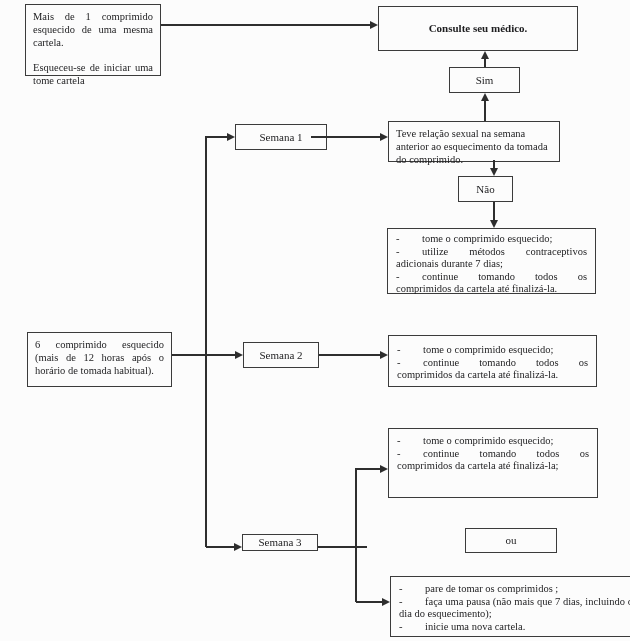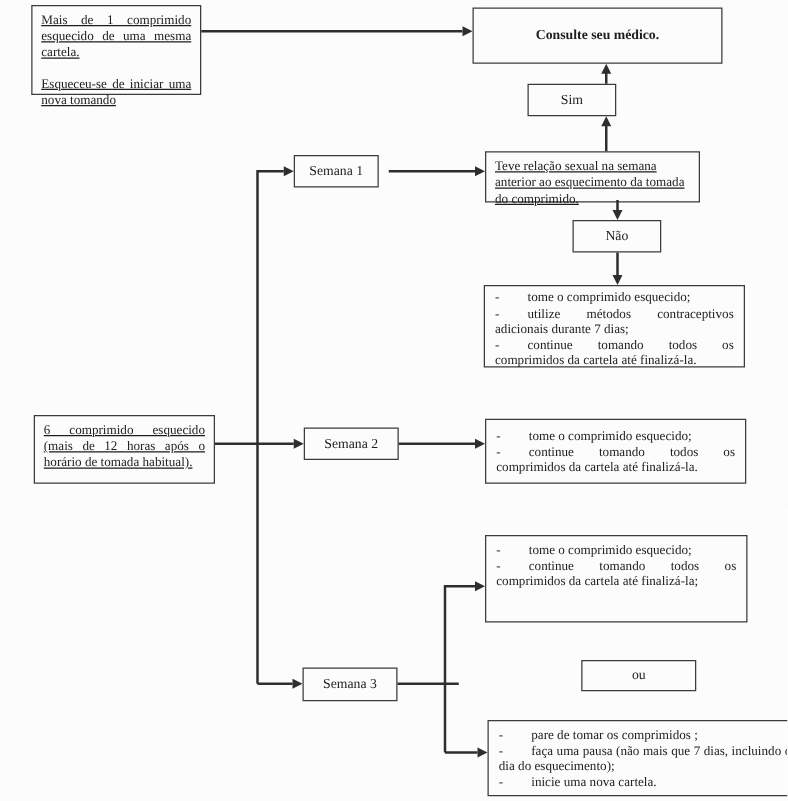--- a/index.html
+++ b/index.html
@@ -25,21 +25,20 @@
     line-height:13px;
   }
   .node.center{
     display:flex;align-items:center;justify-content:center;
     text-align:center;
   }
   .node .para{
     text-align:justify;
     margin:0;
     padding:0 7px;
-    text-decoration:underline;
   }
   .pad-top{padding-top:5px;}
   .gap{height:12px;}
   .bullets{padding:4px 8px 0 8px;}
   .bullet{
     text-align:justify;
     line-height:12.5px;
     margin:0;
   }
   .bullet::before{
@@ -72,52 +71,52 @@
   .small-label{font-size:11px;}
 </style>
 </head>
 <body>
 
 <div id="canvas">
 
   <div class="node pad-top" style="left:25px;top:4px;width:136px;height:72px;">
     <p class="para">Mais de 1 comprimido esquecido de uma mesma cartela.</p>
     <div class="gap"></div>
-    <p class="para">Esqueceu-se de iniciar uma nova tomando</p>
+    <p class="para">Esqueceu-se de iniciar uma tome cartela</p>
   </div>
 
   <div class="node center small-label" style="left:378px;top:6px;width:200px;height:45px;font-weight:bold;">
     <span>Consulte seu médico.</span>
   </div>
 
-  <div class="node center small-label" style="left:422px;top:67px;width:71px;height:26px;">
+  <div class="node center small-label" style="left:449px;top:67px;width:71px;height:26px;">
     <span>Sim</span>
   </div>
 
   <div class="node pad-top" style="left:388px;top:121px;width:172px;height:41px;">
     <p class="para" style="text-align:left;">Teve relação sexual na semana anterior ao esquecimento da tomada do comprimido.</p>
   </div>
 
-  <div class="node center small-label" style="left:458px;top:176px;width:71px;height:26px;">
+  <div class="node center small-label" style="left:458px;top:176px;width:55px;height:26px;">
     <span>Não</span>
   </div>
 
   <div class="node" style="left:387px;top:228px;width:209px;height:66px;">
     <div class="bullets">
       <p class="bullet">tome o comprimido esquecido;</p>
       <p class="bullet">utilize métodos contraceptivos adicionais durante 7 dias;</p>
       <p class="bullet">continue tomando todos os comprimidos da cartela até finalizá-la.</p>
     </div>
   </div>
 
   <div class="node pad-top" style="left:27px;top:332px;width:145px;height:55px;">
     <p class="para">6 comprimido esquecido (mais de 12 horas após o horário de tomada habitual).</p>
   </div>
 
-  <div class="node center small-label" style="left:235px;top:124px;width:68px;height:26px;">
+  <div class="node center small-label" style="left:235px;top:124px;width:92px;height:26px;">
     <span>Semana 1</span>
   </div>
 
   <div class="node center small-label" style="left:243px;top:342px;width:76px;height:26px;">
     <span>Semana 2</span>
   </div>
 
   <div class="node" style="left:388px;top:335px;width:209px;height:52px;">
     <div class="bullets" style="padding-top:8px;">
       <p class="bullet">tome o comprimido esquecido;</p>
@@ -129,21 +128,21 @@
     <div class="bullets" style="padding-top:6px;">
       <p class="bullet">tome o comprimido esquecido;</p>
       <p class="bullet">continue tomando todos os comprimidos da cartela até finalizá-la;</p>
     </div>
   </div>
 
   <div class="node center small-label" style="left:465px;top:528px;width:92px;height:25px;">
     <span>ou</span>
   </div>
 
-  <div class="node center small-label" style="left:242px;top:534px;width:76px;height:27px;">
+  <div class="node center small-label" style="left:242px;top:534px;width:76px;height:17px;">
     <span>Semana 3</span>
   </div>
 
   <div class="node" style="left:390px;top:576px;width:252px;height:61px;">
     <div class="bullets" style="padding-top:6px;">
       <p class="bullet">pare de tomar os comprimidos ;</p>
       <p class="bullet">faça uma pausa (não mais que 7 dias, incluindo o dia do esquecimento);</p>
       <p class="bullet">inicie uma nova cartela.</p>
     </div>
   </div>

